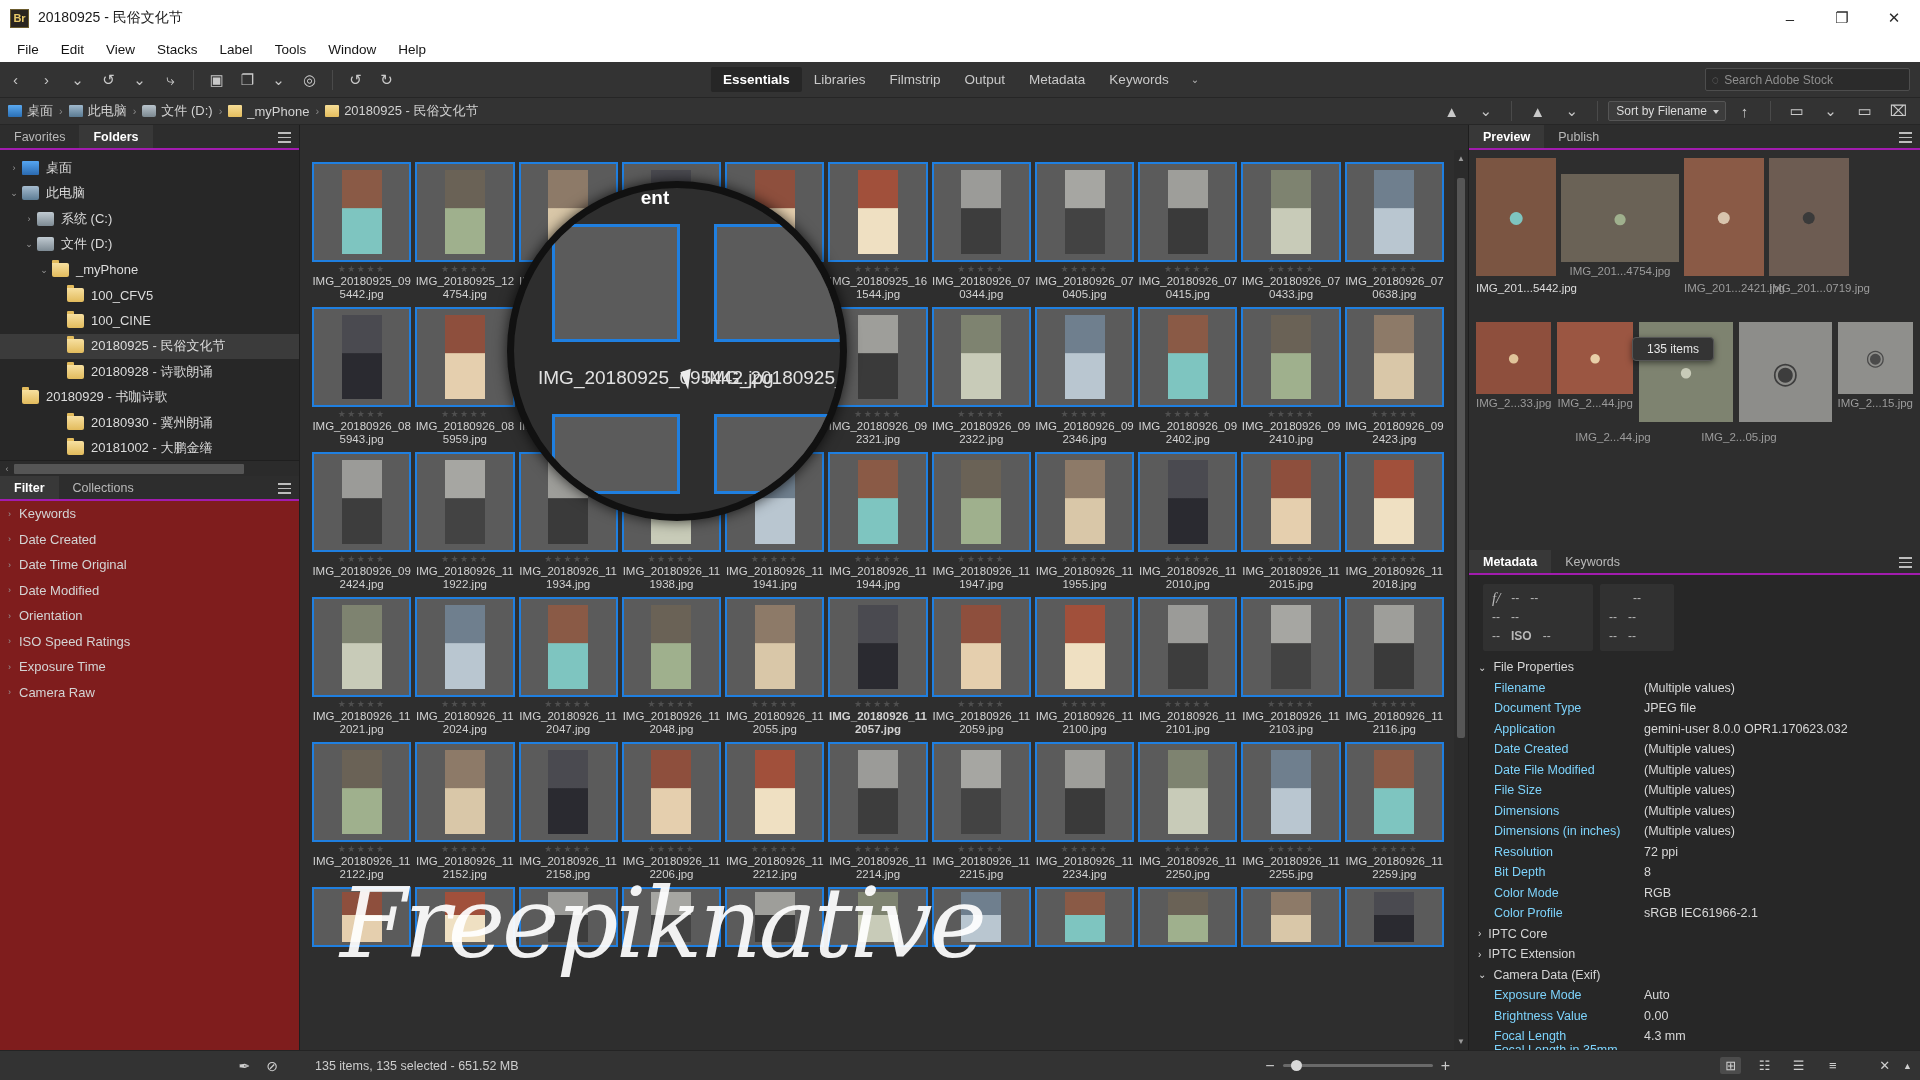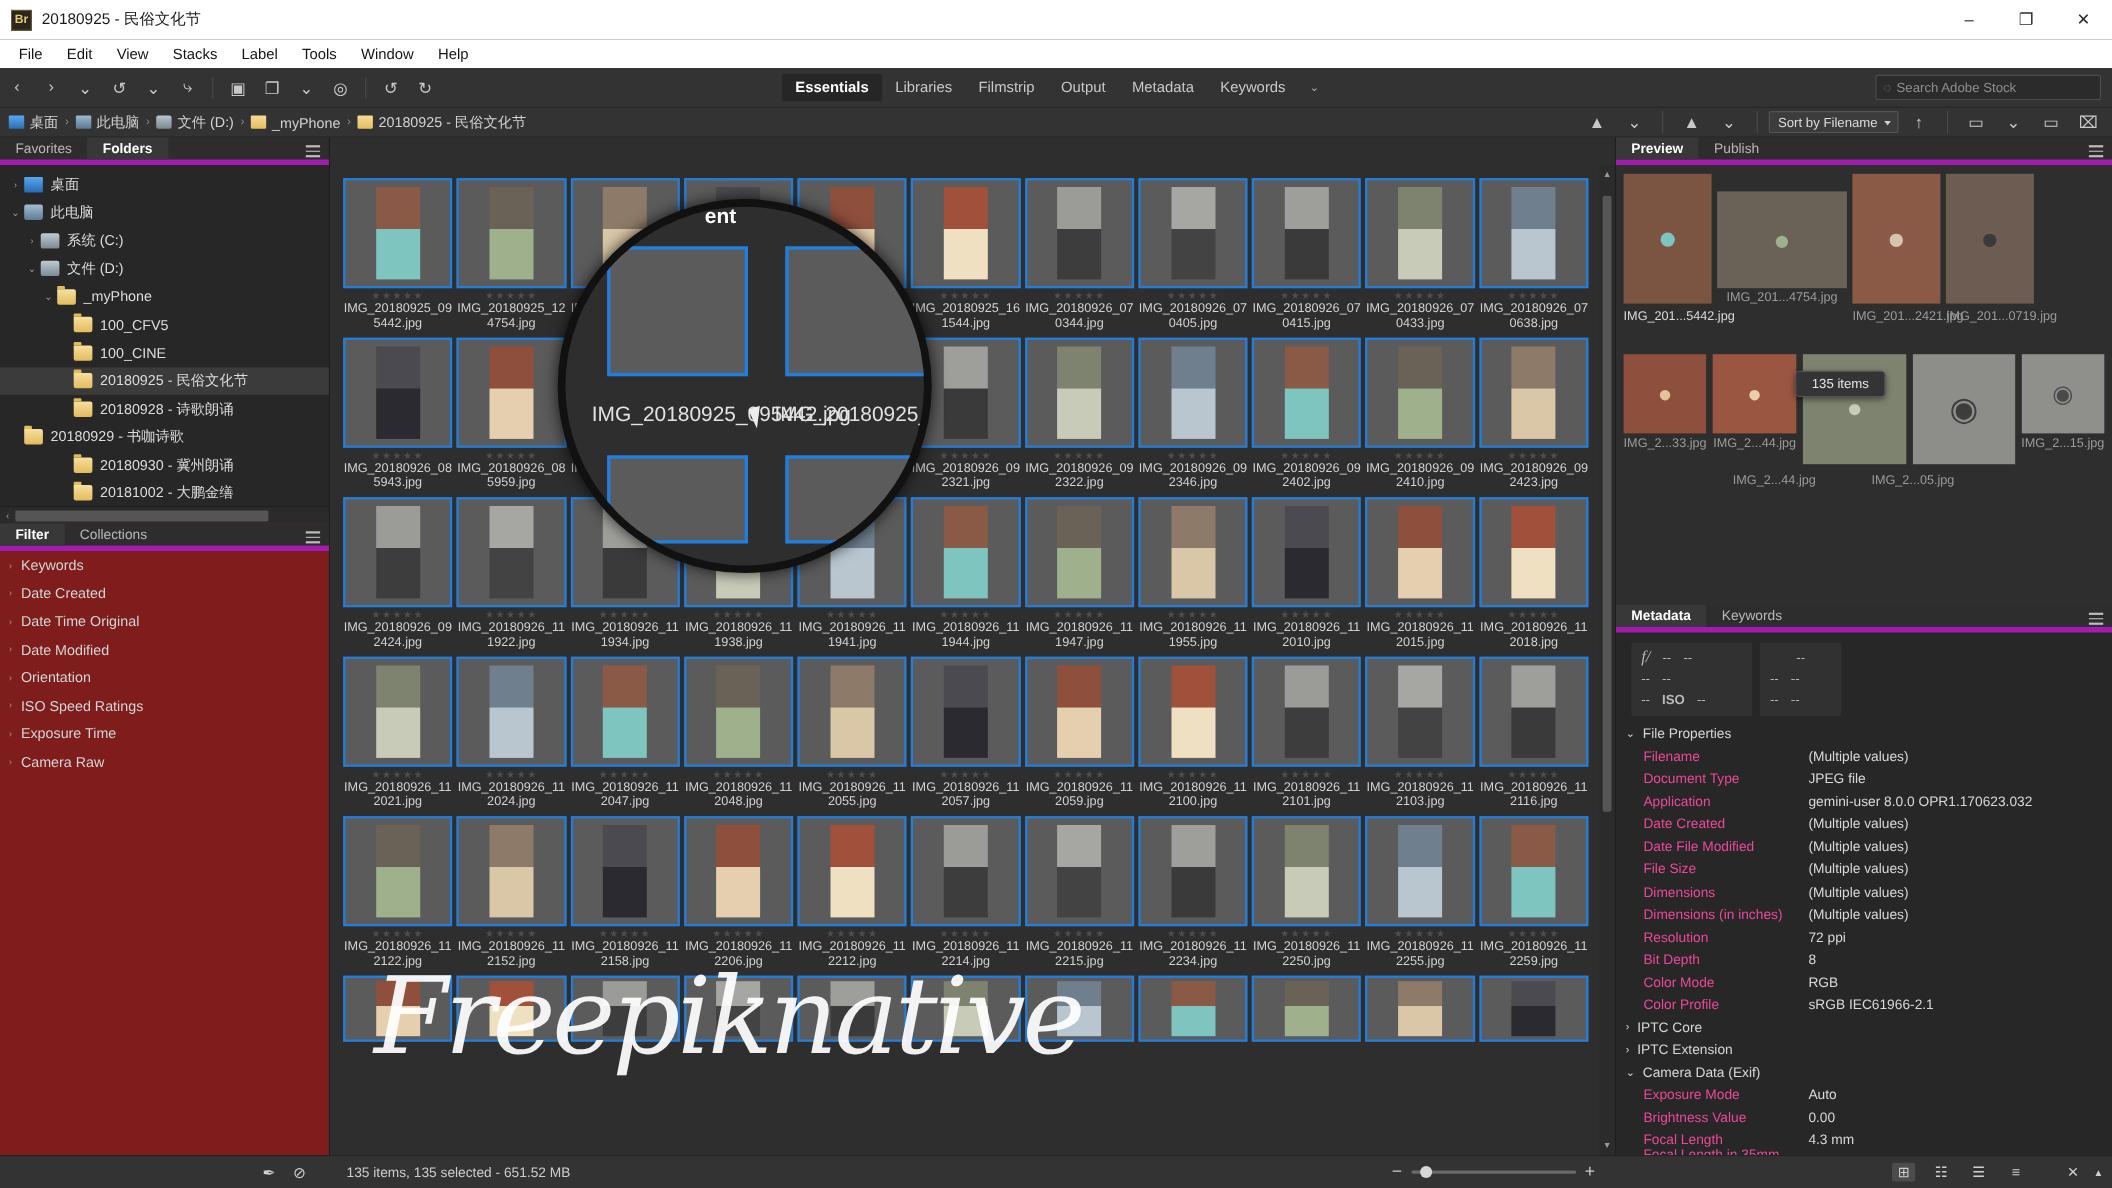--- a/index.html
+++ b/index.html
@@ -40,21 +40,21 @@
   .ic.drv{background:linear-gradient(#b9c4cc,#7b8890);border-radius:2px;}
   .ic.fld{background:linear-gradient(#f3d17a,#e0b košt);background:linear-gradient(#f6dd96,#e4bd5e);}
   #pathright{position:absolute;right:6px;display:flex;align-items:center;gap:3px;}
   .sortsel{height:20px;background:#3c3c3c;border:1px solid #555;border-radius:2px;display:flex;align-items:center;
            padding:0 18px 0 7px;font-size:12px;color:#dcdcdc;position:relative;}
   .sortsel:after{content:"";position:absolute;right:6px;top:8px;border-left:3.5px solid transparent;border-right:3.5px solid transparent;border-top:4px solid #cfcfcf;}
   
   #main{display:flex;height:calc(1080px - 36px - 26px - 36px - 27px - 30px);}
   
   #left{width:300px;background:#272727;display:flex;flex-direction:column;border-right:1px solid #1e1e1e;}
-  .panel-tabs{height:25px;background:#2d2d2d;display:flex;align-items:stretch;border-bottom:5px solid #a21caf;position:relative;text-align:right;}
+  .panel-tabs{height:25px;background:#2d2d2d;display:flex;align-items:stretch;border-bottom:2px solid #a21caf;position:relative;text-align:right;}
   .ptab{padding:0 14px;display:flex;align-items:center;font-size:12.5px;color:#b9b9b9;}
   .ptab.active{background:#383838;color:#fff;font-weight:bold;}
   .phamb{position:absolute;right:8px;top:7px;width:13px;height:11px;}
   .phamb i{display:block;height:1.5px;background:#bdbdbd;margin-bottom:3px;}
   #foldertree{flex:0 0 310px;overflow:hidden;padding-top:5px;position:relative;}
   .trow{height:25.5px;display:flex;align-items:center;font-size:13px;color:#dcdcdc;padding-left:6px;}
   .trow.sel{background:#3b3b3b;}
   .tw{width:16px;display:flex;align-items:center;justify-content:center;color:#9a9a9a;font-size:9px;}
   .tico{width:17px;height:14px;margin-right:7px;flex:none;}
   .tico.desktop{background:linear-gradient(#55a6f2,#2b6ab0);border-radius:1px;}
@@ -100,21 +100,21 @@
   .pvlab.on{color:#dcdcdc;}
   #tooltip{position:absolute;left:163px;top:187px;background:#343434;border:1px solid #555;border-radius:4px;
            padding:4px 14px;font-size:12px;color:#e6e6e6;box-shadow:0 2px 6px rgba(0,0,0,.5);}
   #metapanel{flex:1;background:#272727;display:flex;flex-direction:column;overflow:hidden;}
   #exifbox{display:flex;gap:7px;padding:9px 14px 6px 14px;}
   .ebx{background:#313131;border-radius:2px;padding:5px 9px;font-size:12px;color:#b9b9b9;line-height:19px;}
   .ebx .r{display:flex;gap:11px;}
   .mlist{flex:1;overflow:hidden;padding-bottom:2px;}
   .msec{display:flex;align-items:center;gap:7px;height:20.5px;padding-left:9px;font-size:12.5px;color:#d6d6d6;}
   .mrow{display:flex;height:20.5px;align-items:center;font-size:12.5px;}
-  .mk{width:175px;padding-left:25px;color:#ec4899;}
+  .mk{width:175px;padding-left:25px;color:#7dd3fc;}
   .mv{color:#d8d8d8;}
   
   #status{height:30px;background:#333;display:flex;align-items:center;border-top:1px solid #242424;position:relative;}
   #statleft{width:300px;display:flex;align-items:center;justify-content:flex-end;gap:16px;padding-right:22px;color:#cfcfcf;font-size:14px;}
   #statmid{flex:1;display:flex;align-items:center;padding-left:15px;font-size:12.5px;color:#cdcdcd;}
   #zoomwrap{position:absolute;right:470px;display:flex;align-items:center;gap:8px;}
   #slider{width:150px;height:3px;background:#6a6a6a;border-radius:2px;position:relative;}
   #slider .knob{position:absolute;left:8px;top:-4px;width:11px;height:11px;border-radius:50%;background:#d8d8d8;}
   .viewbtn{width:21px;height:17px;display:flex;align-items:center;justify-content:center;color:#cfcfcf;}
   .viewbtn.on{background:#4c4c4c;border-radius:2px;}
@@ -611,21 +611,21 @@
             <div class="ph" style="background: linear-gradient(rgb(141, 122, 104) 0%, rgb(141, 122, 104) 45%, rgb(217, 199, 168) 46%, rgb(217, 199, 168) 100%);"></div>
           </div>
           <div class="stars">★★★★★</div>
           <div class="fname" style="white-space: pre-line;">IMG_20180926_112055.jpg</div>
         </div>
         <div class="cell">
           <div class="thumb">
             <div class="ph" style="background: linear-gradient(rgb(74, 74, 80) 0%, rgb(74, 74, 80) 45%, rgb(42, 42, 48) 46%, rgb(42, 42, 48) 100%);"></div>
           </div>
           <div class="stars">★★★★★</div>
-          <div class="fname" style="white-space: pre-line;">IMG_20180926_112057.jpg</div>
+          <div class="fname" style="white-space: pre-line; font-weight: bold;">IMG_20180926_112057.jpg</div>
         </div>
         <div class="cell">
           <div class="thumb">
             <div class="ph" style="background: linear-gradient(rgb(142, 79, 61) 0%, rgb(142, 79, 61) 45%, rgb(229, 207, 174) 46%, rgb(229, 207, 174) 100%);"></div>
           </div>
           <div class="stars">★★★★★</div>
           <div class="fname" style="white-space: pre-line;">IMG_20180926_112059.jpg</div>
         </div>
         <div class="cell">
           <div class="thumb">

